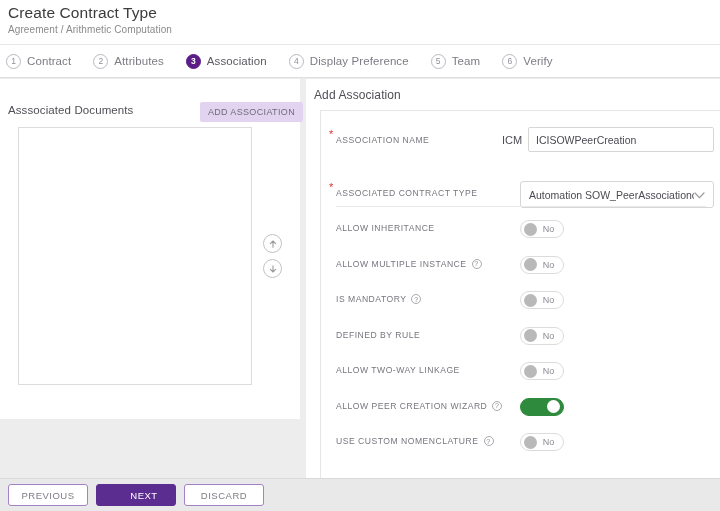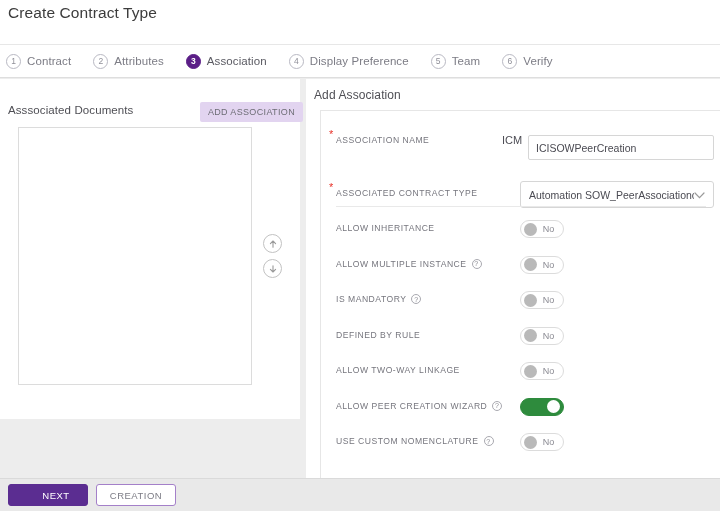--- a/index.html
+++ b/index.html
@@ -115,21 +115,21 @@
     text-transform: uppercase;
   }
   .icm-prefix {
     position: absolute; left: 181px; top: 15px;
     font-size: 11px; color: #4d4d55;
   }
   .text-input {
     position: absolute; left: 207px; top: 8px; width: 186px; height: 25px;
     border: 1px solid #d6d6d6; border-radius: 2px;
     font-size: 10.5px; color: #4a4a52; padding: 0 7px;
-    font-family: "Liberation Sans", sans-serif; background: #fff; margin-top: 8px;
+    font-family: "Liberation Sans", sans-serif; background: #fff;
   }
   .select-box {
     position: absolute; left: 199px; top: 9px; width: 194px; height: 27px;
     border: 1px solid #d6d6d6; border-radius: 3px;
     display: flex; align-items: center; padding: 0 8px;
     font-size: 10.5px; color: #4a4a52; cursor: pointer; background: #fff;
   }
   .select-value { flex: 1; white-space: nowrap; overflow: hidden; }
   .divider {
     position: absolute; left: 15px; top: 95px; width: 370px;
@@ -188,20 +188,21 @@
   .btn-outline { background: #ffffff; border: 1px solid #a480c9; color: #7c7c85; }
   .btn-primary { background: #5b2d91; border: 1px solid #5b2d91; color: #ffffff; padding-left: 16px; }
 </style>
 </head>
 <body>
 
 <div class="app">
 
   <div class="header">
     <div class="page-title">Create Contract Type</div>
+    <div class="breadcrumb">Agreement / Arithmetic Computation</div>
   </div>
 
   <div class="stepper" id="stepper">
       <div class="step">
         <span class="step-badge">1</span>
         <span class="step-label">Contract</span>
       </div>
       <div class="step">
         <span class="step-badge">2</span>
         <span class="step-label">Attributes</span>
@@ -341,17 +342,18 @@
                 <span class="knob"></span>
                 <span class="tlabel">No</span>
               </div>
             </div>
           </div>
       </div>
     </div>
   </div>
 
   <div class="footer">
+    <div class="btn btn-outline">PREVIOUS</div>
     <div class="btn btn-primary">NEXT</div>
-    <div class="btn btn-outline">CREATION</div>
+    <div class="btn btn-outline">DISCARD</div>
   </div>
 
 </div>
 
 </body></html>

